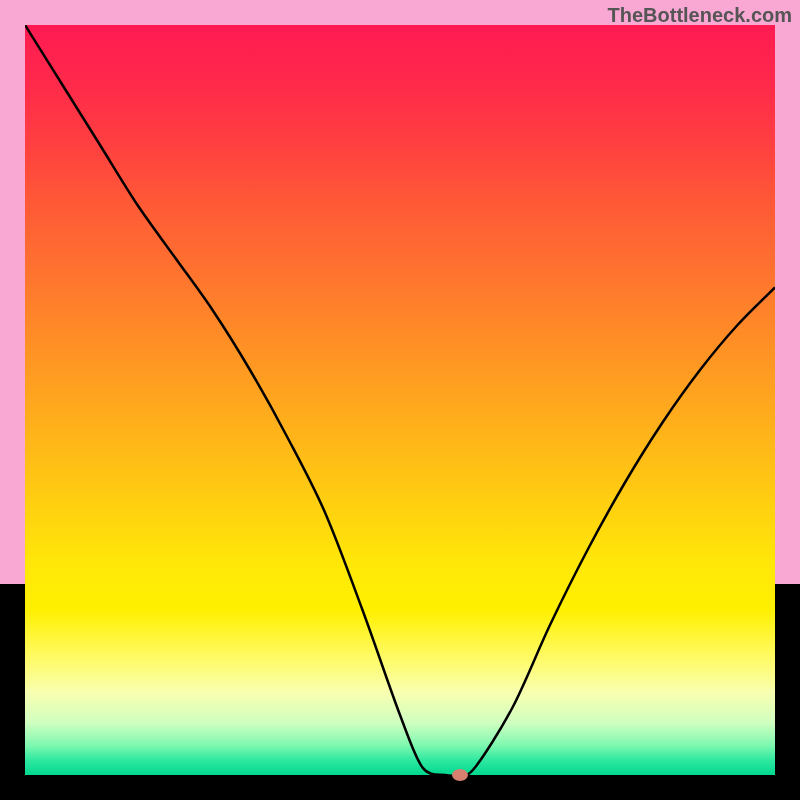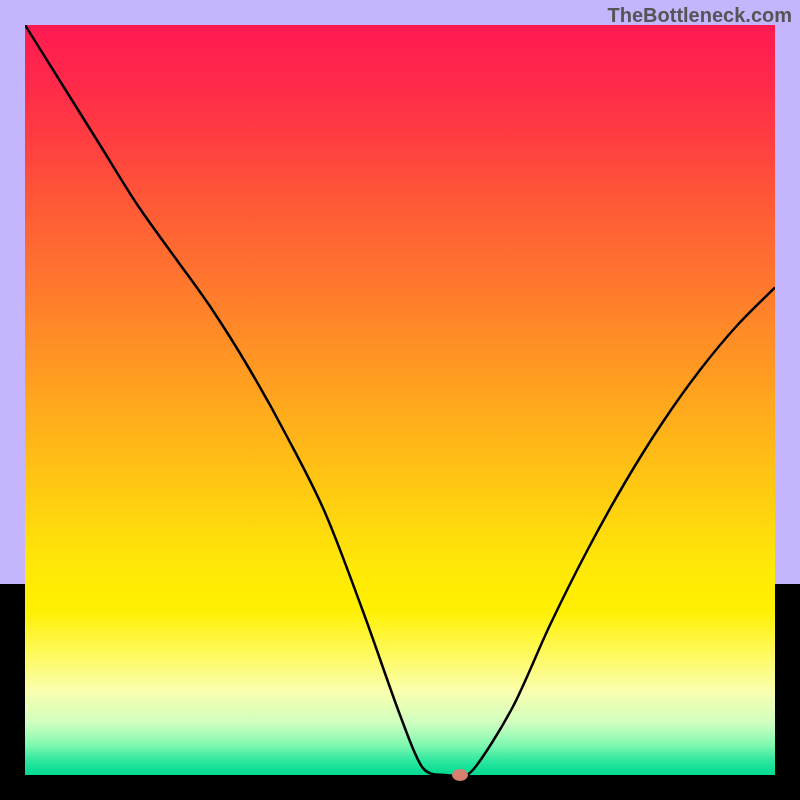--- a/index.html
+++ b/index.html
@@ -2,21 +2,21 @@
 <html><head>
 <meta charset="utf-8">
 <style>
   * { margin: 0; padding: 0; box-sizing: border-box; }
   html, body { width: 800px; height: 800px; overflow: hidden; }
   body { background: #000; font-family: Arial, sans-serif; }
   .chart-container {
     position: relative;
     width: 800px;
     height: 584px;
-    background: #c4b5fd;
+    background: #f9a8d4;
   }
   .watermark {
     position: absolute;
     top: 4px;
     right: 8px;
     color: #555;
     font-size: 20px;
     font-weight: bold;
     z-index: 10;
   }

